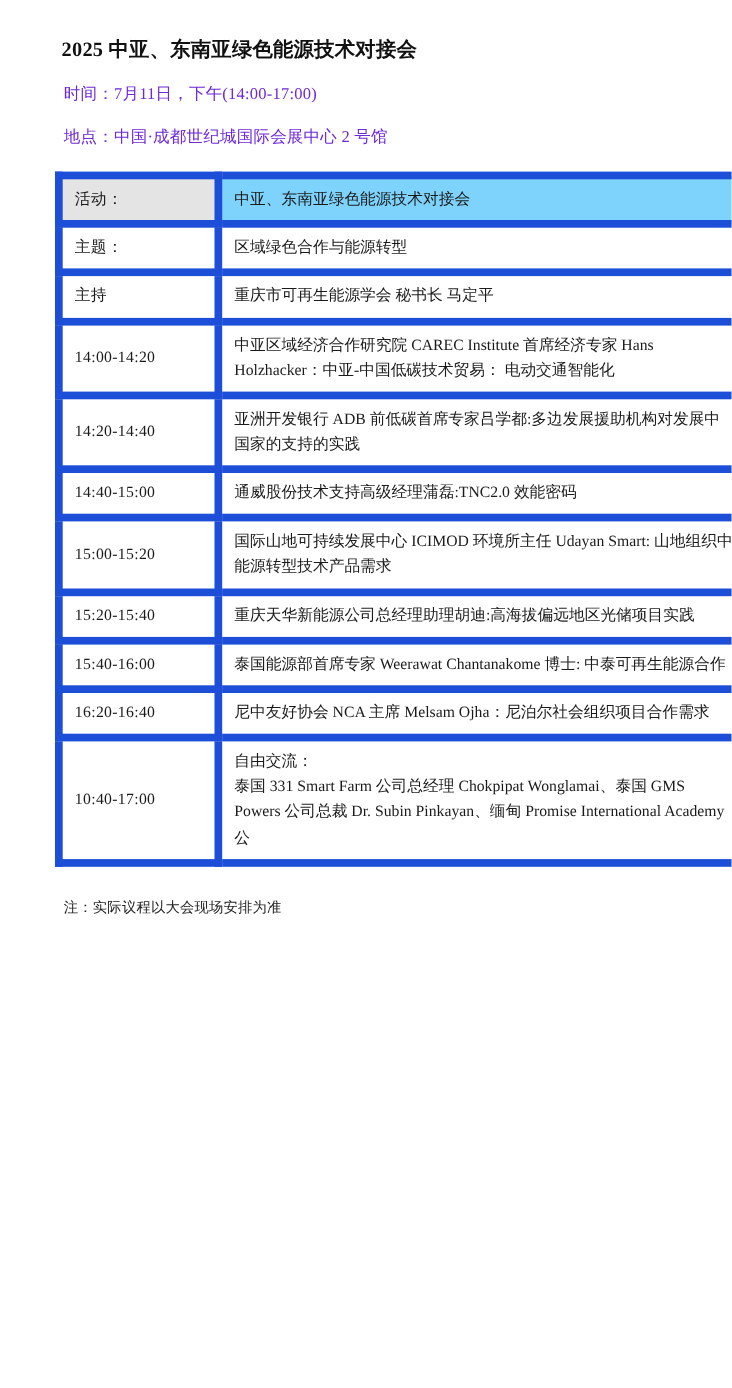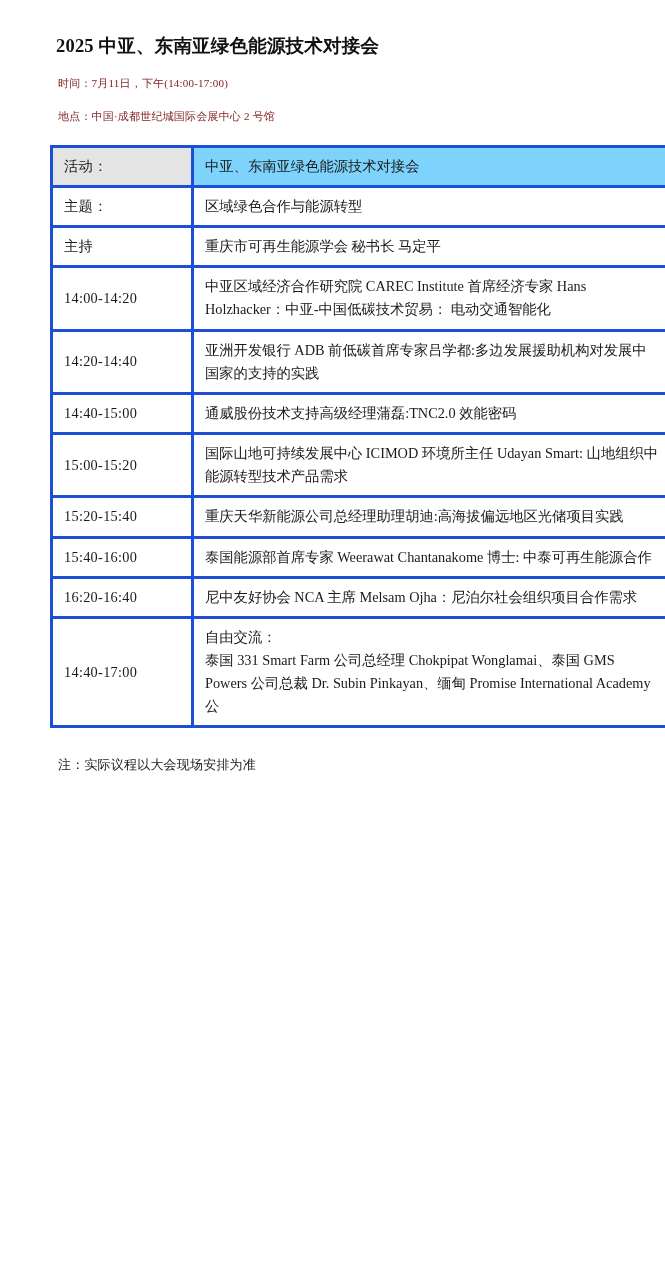--- a/index.html
+++ b/index.html
@@ -23,38 +23,38 @@
   }
   .doc-title {
     font-size: 18.5px;
     font-weight: bold;
     letter-spacing: 0.2px;
     margin: 8px 0 0 12px;
     line-height: 1.3;
     color: #111;
   }
   .meta-line {
-    font-size: 11px;
+    font-size: 15px;
     margin: 18px 0 0 14px;
     letter-spacing: 0.2px;
     line-height: 1.4;
-    color: #7f1d1d;
+    color: #6d28d9;
   }
   .meta-line:first-of-type {
     margin-top: 22px;
   }
   table.agenda {
     margin-top: 20px;
     margin-left: 6px;
     border-collapse: collapse;
     width: 572px;
     table-layout: fixed;
   }
   table.agenda td {
-    border: 3px solid #1d4ed8;
+    border: 7px solid #1d4ed8;
     padding: 7px 9px 7px 11px;
     font-size: 14.3px;
     line-height: 1.62;
     vertical-align: middle;
     color: #1a1a1a;
     word-break: break-word;
   }
   td.col-time {
     width: 118px;
     text-align: left;
@@ -124,21 +124,21 @@
       </tr>
       <tr>
         <td class="col-time">15:40-16:00</td>
         <td class="col-desc">泰国能源部首席专家 Weerawat Chantanakome 博士: 中泰可再生能源合作</td>
       </tr>
       <tr>
         <td class="col-time tall">16:20-16:40</td>
         <td class="col-desc tall">尼中友好协会 NCA 主席 Melsam Ojha：尼泊尔社会组织项目合作需求</td>
       </tr>
       <tr>
-        <td class="col-time">14:40-17:00</td>
+        <td class="col-time">10:40-17:00</td>
         <td class="col-desc" style="white-space: pre-line;">自由交流：
 泰国 331 Smart Farm 公司总经理 Chokpipat Wonglamai、泰国 GMS Powers 公司总裁 Dr. Subin Pinkayan、缅甸 Promise International Academy 公</td>
       </tr>
     </tbody>
   </table>
 
   <div class="footnote">注：实际议程以大会现场安排为准</div>
 
 </div>
 

